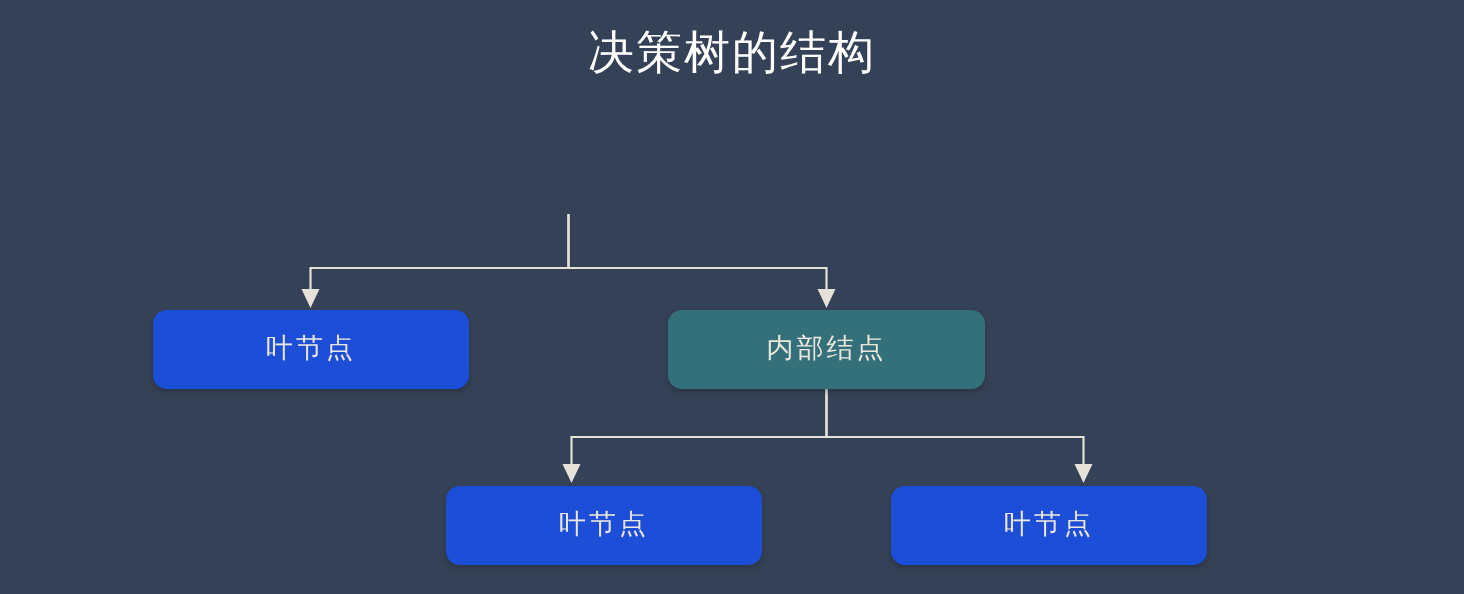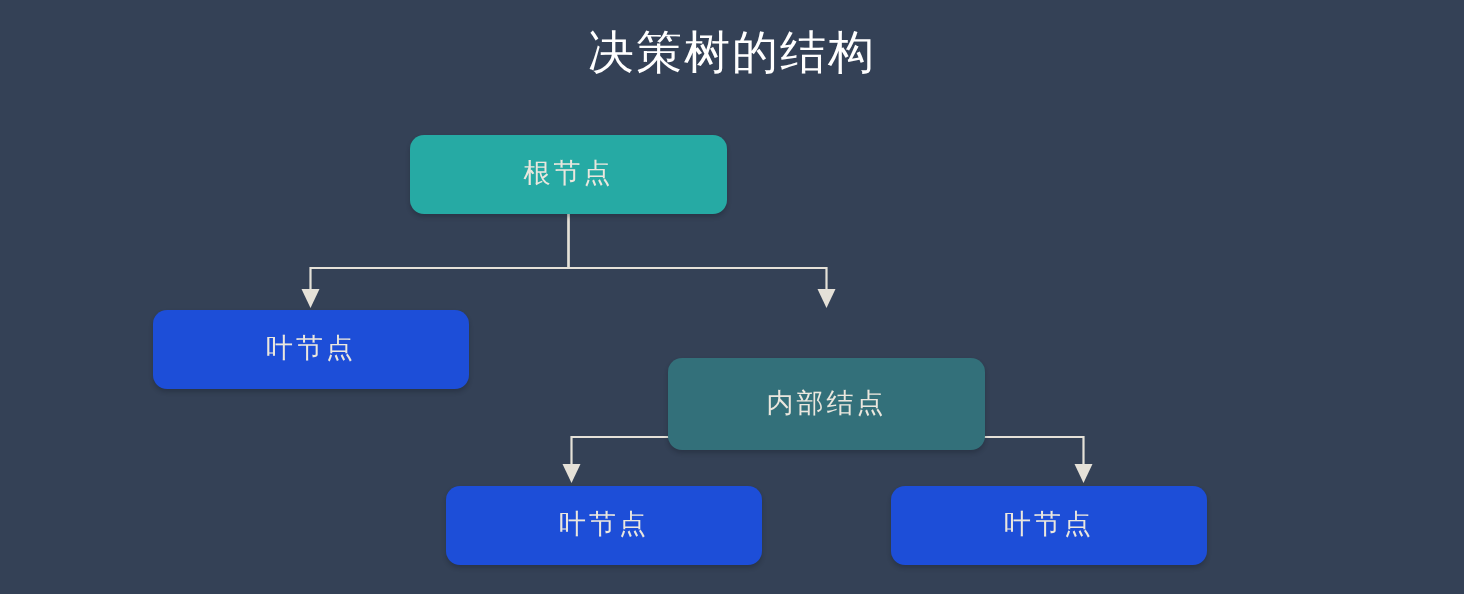--- a/index.html
+++ b/index.html
@@ -99,29 +99,26 @@
       <path d="M 826.5 389 L 826.5 437 L 571.5 437 L 571.5 464" fill="none" stroke="#e5e1d8" stroke-width="2.2" stroke-linecap="butt" stroke-linejoin="miter"></path>
       <polygon points="562.5,464 580.5,464 571.5,483" fill="#e5e1d8"></polygon>
     </g>
 
     <g>
       <path d="M 826.5 389 L 826.5 437 L 1083.5 437 L 1083.5 464" fill="none" stroke="#e5e1d8" stroke-width="2.2" stroke-linecap="butt" stroke-linejoin="miter"></path>
       <polygon points="1074.5,464 1092.5,464 1083.5,483" fill="#e5e1d8"></polygon>
     </g>
   </svg>
 
-  <div class="node node--root" style="left:410px; top:135px; width:317px; height:79px;">
-    <span class="node-label">根节点</span>
-  </div>
 
   <div class="node node--leaf" style="left:153px; top:310px; width:316px; height:79px;">
     <span class="node-label">叶节点</span>
   </div>
 
-  <div class="node node--internal" style="left:668px; top:310px; width:317px; height:92px;margin-top:48px;">
+  <div class="node node--internal" style="left:668px; top:310px; width:317px; height:79px;">
     <span class="node-label">内部结点</span>
   </div>
 
   <div class="node node--leaf" style="left:446px; top:486px; width:316px; height:79px;">
     <span class="node-label">叶节点</span>
   </div>
 
   <div class="node node--leaf" style="left:891px; top:486px; width:316px; height:79px;">
     <span class="node-label">叶节点</span>
   </div>

